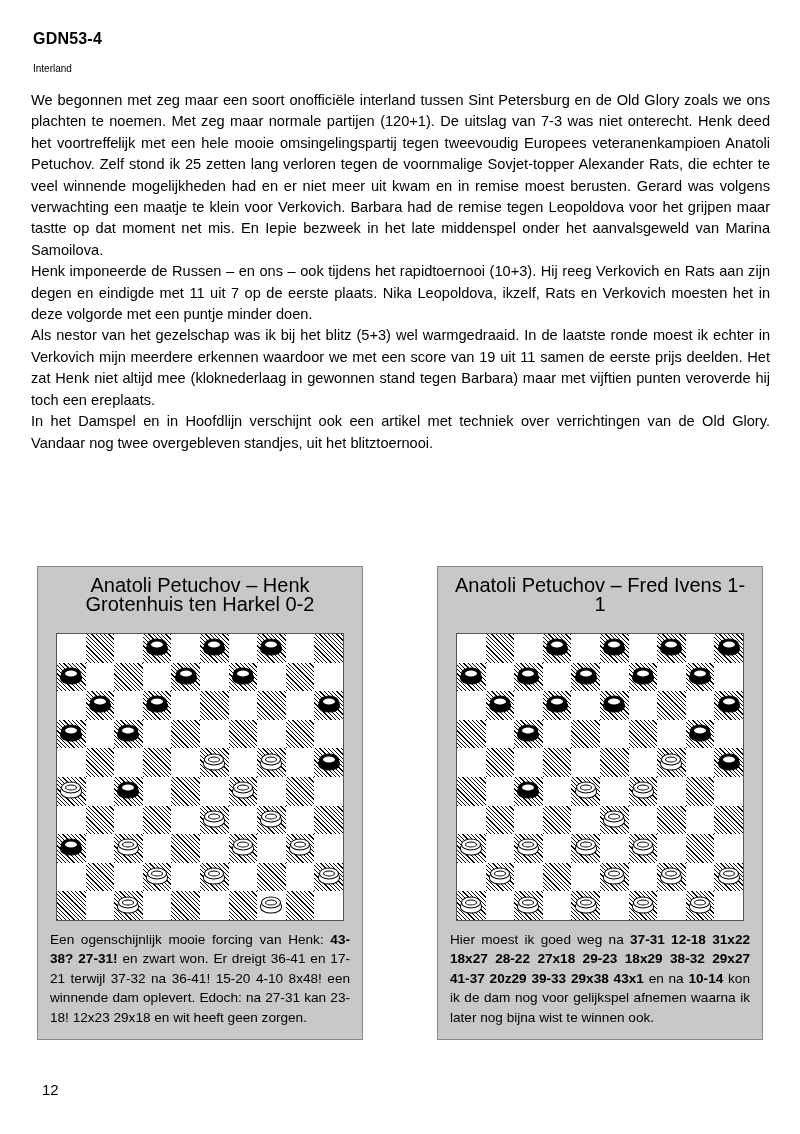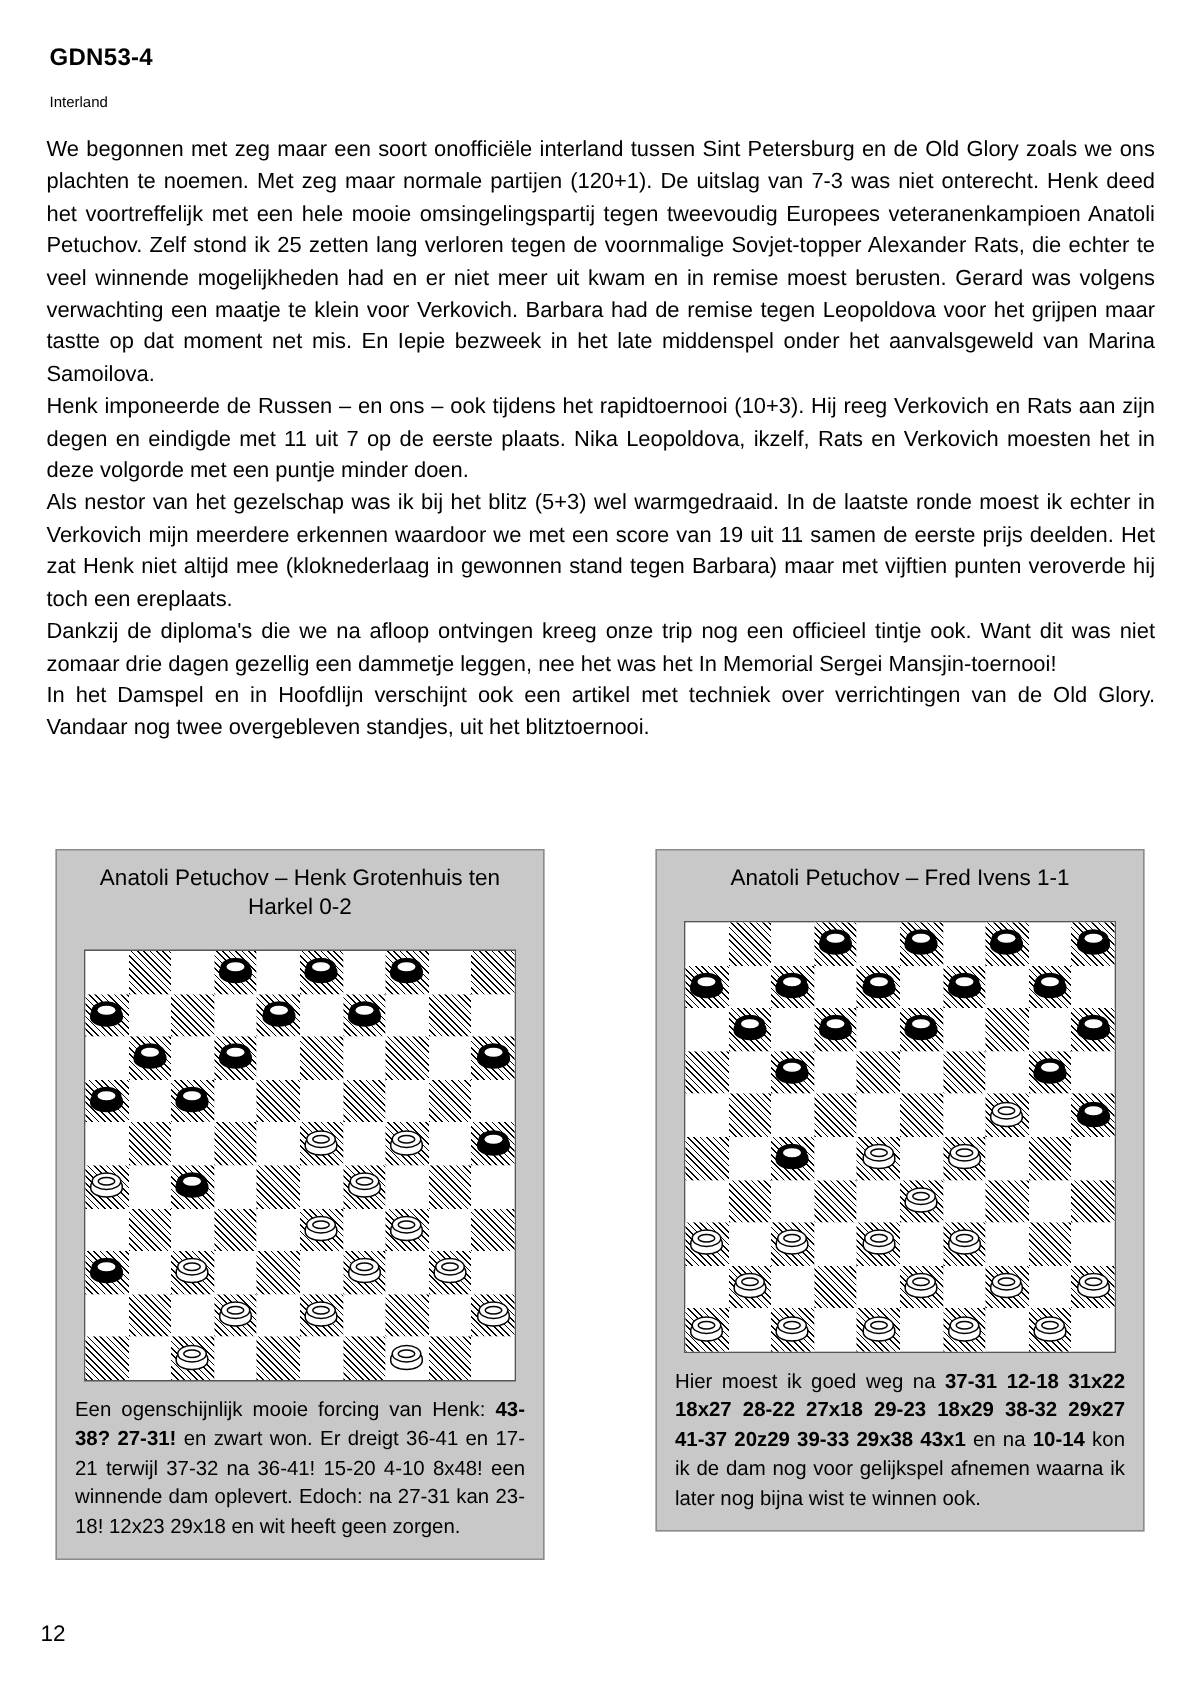--- a/index.html
+++ b/index.html
@@ -35,21 +35,21 @@
     position:absolute;
     width:326px;
     background:#c8c8c8;
     border:1px solid #8a8a8a;
     box-sizing:border-box;
   }
   #diagram-left  { left:37px;  top:566px; }
   #diagram-right { left:437px; top:566px; }
 
   .diagram-title {
-    font-size:15px;
+    font-size:20px;
     text-align:center;
     line-height:19px;
     padding:9px 12px 19px 12px;
   }
 
   .board-wrap { display:flex; justify-content:center; }
   .board {
     width:286px; height:286px;
     display:grid;
     grid-template-columns:repeat(10, 28.6px);
@@ -102,38 +102,37 @@
 
   .caption {
     font-size:13.6px;
     line-height:19.4px;
     text-align:justify;
     padding:9px 12px 12px 12px;
   }
   .caption b { font-weight:bold; }
 
   .page-number {
-    position:absolute; left:27px; top:1081px;
+    position:absolute; left:42px; top:1081px;
     font-size:15px;
     text-align:right;
   }
 </style>
 </head>
 <body>
 
 <div class="page">
 
   <div class="doc-title">GDN53-4</div>
   <div class="subtitle">Interland</div>
 
   <div class="body-text" id="article-body">
       <p class="tight">We begonnen met zeg maar een soort onofficiële interland tussen Sint Petersburg en de Old Glory zoals we ons plachten te noemen. Met zeg maar normale partijen (120+1). De uitslag van 7-3 was niet onterecht. Henk deed het voortreffelijk met een hele mooie omsingelingspartij tegen tweevoudig Europees veteranenkampioen Anatoli Petuchov. Zelf stond ik 25 zetten lang verloren tegen de voornmalige Sovjet-topper Alexander Rats, die echter te veel winnende mogelijkheden had en er niet meer uit kwam en in remise moest berusten. Gerard was volgens verwachting een maatje te klein voor Verkovich. Barbara had de remise tegen Leopoldova voor het grijpen maar tastte op dat moment net mis. En Iepie bezweek in het late middenspel onder het aanvalsgeweld van Marina Samoilova.</p>
       <p class="tight">Henk imponeerde de Russen – en ons – ook tijdens het rapidtoernooi (10+3). Hij reeg Verkovich en Rats aan zijn degen en eindigde met 11 uit 7 op de eerste plaats. Nika Leopoldova, ikzelf, Rats en Verkovich moesten het in deze volgorde met een puntje minder doen.</p>
       <p class="tight">Als nestor van het gezelschap was ik bij het blitz (5+3) wel warmgedraaid. In de laatste ronde moest ik echter in Verkovich mijn meerdere erkennen waardoor we met een score van 19 uit 11 samen de eerste prijs deelden. Het zat Henk niet altijd mee (kloknederlaag in gewonnen stand tegen Barbara)  maar met vijftien punten veroverde hij toch een ereplaats.</p>
-      <p class="tight">Dankzij de diploma's die we na afloop ontvingen kreeg onze trip nog een officieel tintje ook. Want dit was niet zomaar drie dagen gezellig een dammetje leggen, nee het was het In Memorial Sergei Mansjin-toernooi!</p>
       <p class="tight">In het Damspel en in Hoofdlijn verschijnt ook een artikel met techniek over verrichtingen van de Old Glory. Vandaar nog twee overgebleven standjes, uit het blitztoernooi.</p>
     </div>
 
   <div class="diagram" id="diagram-left">
     <div class="diagram-title">Anatoli Petuchov  – Henk Grotenhuis ten Harkel 0-2</div>
     <div class="board-wrap">
       <div class="board" id="board-0">
           <div class="sq light"></div>
           <div class="sq dark"></div>
           <div class="sq light"></div>

